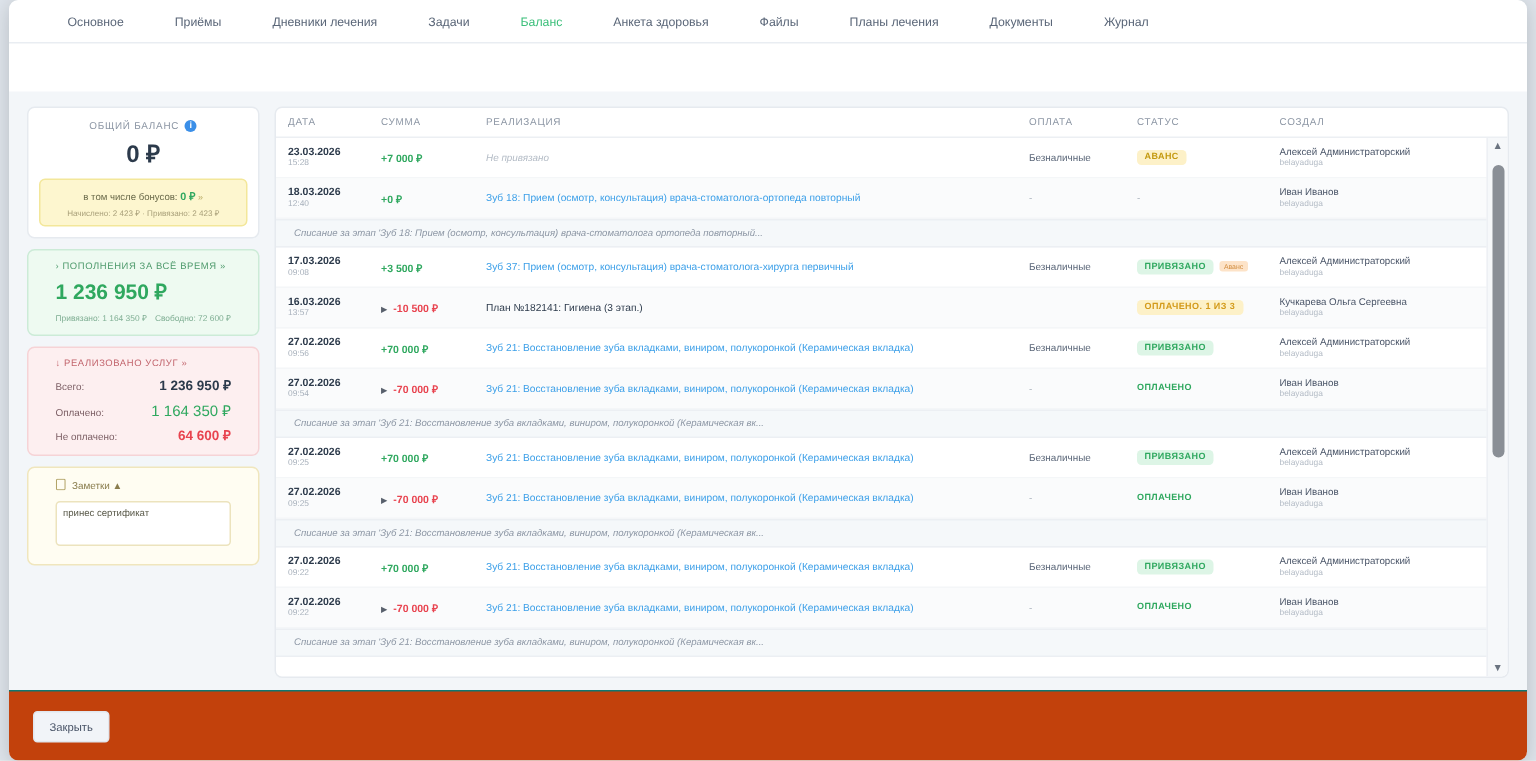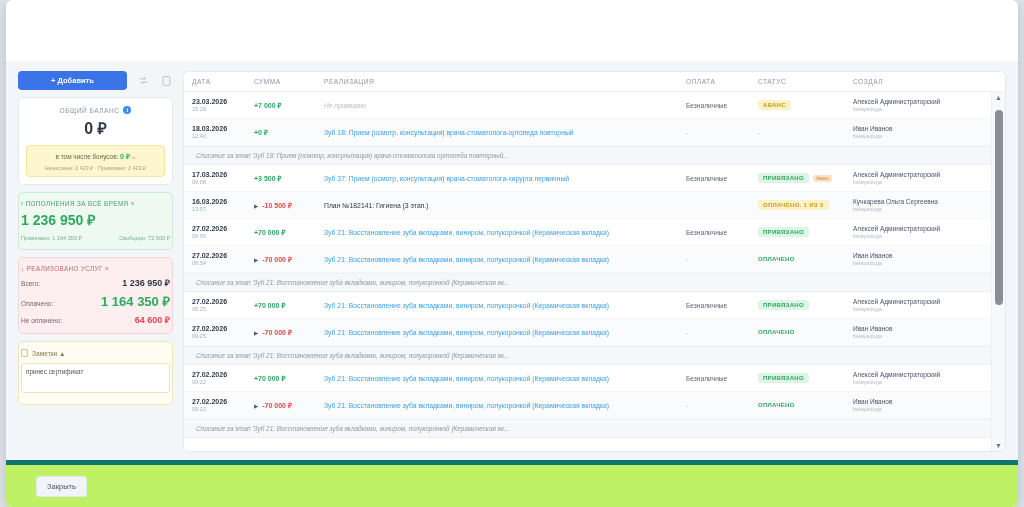--- a/index.html
+++ b/index.html
@@ -70,21 +70,21 @@
   .left-col { width: 155px; flex: 0 0 155px; display: flex; flex-direction: column; gap: 7px; }
   .add-row { display: flex; align-items: center; gap: 10px; }
   .btn-add {
     flex: 1 1 auto; height: 19px; background: #3b73e8; color: #fff;
     border: none; border-radius: 4px; font-size: 7.5px; font-weight: bold;
     cursor: pointer; display:flex; align-items:center; justify-content:center;
     font-family: "Liberation Sans", sans-serif;
   }
   .mini-icon { width: 13px; height: 13px; cursor: pointer; opacity: .55; display:flex; align-items:center; justify-content:center;}
   .card {
-    border-radius: 5px; padding: 7px 2px;
+    border-radius: 5px; padding: 7px 18px;
     background: #fff; border: 1px solid #e6eaef;
   }
   .card-balance { text-align: center; padding: 8px 7px 7px; }
   .cb-title {
     font-size: 6.6px; color: #8d97a5; letter-spacing: .5px;
     display: flex; align-items: center; justify-content: center; gap: 4px;
   }
   .info-dot {
     width: 8px; height: 8px; border-radius: 50%; background: #3b8fe8;
     color: #fff; font-size: 6px; line-height: 8px; text-align: center;
@@ -101,21 +101,21 @@
   .bonus-line2 { font-size: 5.4px; color: #a9a07a; margin-top: 3px; }
   .card-green { background: #eefaf1; border: 1px solid #ccebd7; }
   .card-green .ct { font-size: 6.3px; color: #4e9a6c; letter-spacing: .4px; }
   .card-green .cv { font-size: 14px; font-weight: bold; color: #2fa85f; margin: 3px 0 5px; }
   .green-sub { display: flex; justify-content: space-between; font-size: 5.6px; color: #7fae93; }
   .card-red { background: #fdeff0; border: 1px solid #f6d3d6; }
   .card-red .ct { font-size: 6.3px; color: #c2656d; letter-spacing: .4px; margin-bottom: 4px; }
   .red-row { display: flex; justify-content: space-between; align-items: baseline; margin-top: 3px; }
   .red-lbl { font-size: 6.6px; color: #7d6066; }
   .red-v-dark { font-size: 9px; font-weight: bold; color: #2c3a4b; }
-  .red-v-green { font-size: 13px; font-weight: bold; color: #2fa85f; margin-left: 11px; }
+  .red-v-green { font-size: 10px; font-weight: normal; color: #2fa85f; margin-left: 11px; }
   .red-v-red { font-size: 9px; font-weight: bold; color: #e8434f; }
   .card-notes { background: #fffdf2; border: 1px solid #f0e6bd; }
   .notes-head { display: flex; align-items: center; gap: 4px; font-size: 6.6px; color: #8a7d4e; }
   .notes-ta {
     margin-top: 5px; width: 100%; height: 30px; background: #fff;
     border: 1px solid #ece3bd; border-radius: 3px; resize: none;
     font-size: 6.4px; color: #5a5a4a; padding: 4px 4px;
     font-family: "Liberation Sans", sans-serif;
   }
   
@@ -179,55 +179,54 @@
   }
   .sb-arrow { font-size: 7px; color: #6b7480; padding: 2px 0; cursor: pointer; }
   .sb-track { flex: 1 1 auto; width: 100%; position: relative; }
   .sb-thumb {
     position: absolute; left: 3px; width: 8px; top: 2%; height: 58%;
     background: #8a8f96; border-radius: 5px; cursor: pointer;
   }
   
   .modal-footer {
     position: absolute; left: 0; right: 0; bottom: 0; height: 47px;
-    border-top: 5px solid #0f766e; background: #bef264;
-    display: flex; align-items: center; padding: 0 30px;
+    border-top: 1px solid #0f766e; background: #c2410c;
+    display: flex; align-items: center; padding: 0 16px;
   }
   .btn-close {
     background: #f1f4f8; border: 1px solid #e2e7ee; border-radius: 3px;
     font-size: 7.5px; color: #4a5568; padding: 5px 10px; cursor: pointer;
     font-family: "Liberation Sans", sans-serif;
   }
 </style>
 </head>
 <body>
 
 <div class="page-bg"></div>
 
 <div class="modal">
 
 
+  <div class="tabs" id="tabbar">
+      <div class="tab">Основное</div>
+      <div class="tab">Приёмы</div>
+      <div class="tab">Дневники лечения</div>
+      <div class="tab">Задачи</div>
+      <div class="tab active">Баланс</div>
+      <div class="tab">Анкета здоровья</div>
+      <div class="tab">Файлы</div>
+      <div class="tab">Планы лечения</div>
+      <div class="tab">Документы</div>
+      <div class="tab">Журнал</div>
+    </div>
 
   <div class="body-area">
 
     <div class="left-col">
 
-      <div class="add-row">
-        <button class="btn-add">+ Добавить</button>
-        <span class="mini-icon">
-          <svg width="9" height="9" viewBox="0 0 16 16">
-              <path d="M2 5h10l-2.5-2.5M14 11H4l2.5 2.5" stroke="#7a838f" stroke-width="1.6" fill="none" stroke-linecap="round" stroke-linejoin="round"></path>
-            </svg>
-        </span>
-        <span class="mini-icon">
-          <svg width="9" height="10" viewBox="0 0 14 16">
-              <rect x="1.5" y="1" width="11" height="14" rx="1" stroke="#7a838f" stroke-width="1.3" fill="none"></rect>
-            </svg>
-        </span>
-      </div>
 
       <div class="card card-balance">
         <div class="cb-title">
           <span>ОБЩИЙ БАЛАНС</span>
           <span class="info-dot">i</span>
         </div>
         <div class="cb-value">0 ₽</div>
         <div class="bonus-box">
           <div class="bonus-line1">
             <span>в том числе бонусов:</span>

